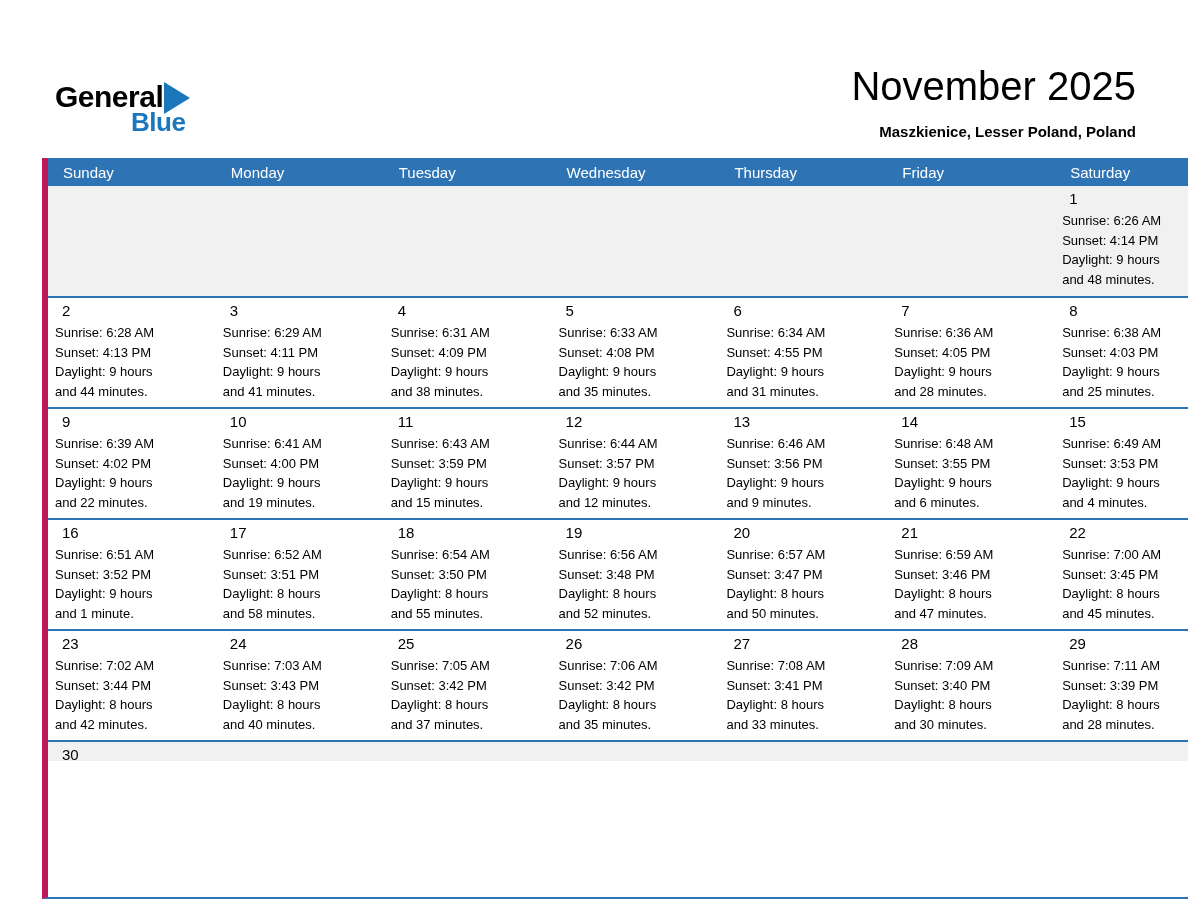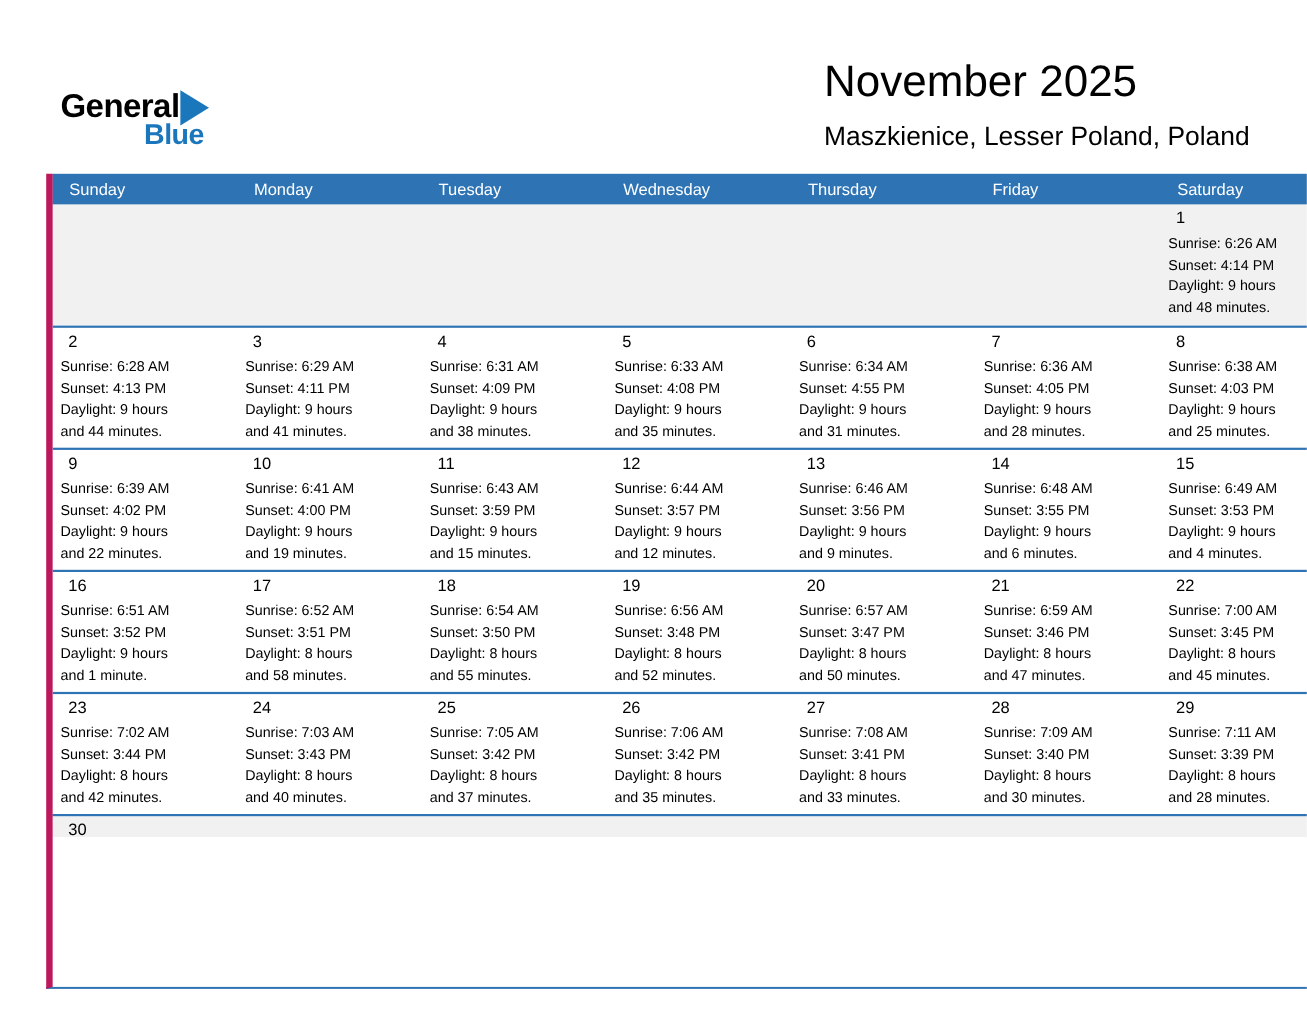--- a/index.html
+++ b/index.html
@@ -29,23 +29,23 @@
     margin-left: 1px;
     position: relative;
     top: 2px;
   }
   .logo-blue {
     font-size: 26px; font-weight: 700; color: #1B77BC; letter-spacing: -0.5px;
     margin-left: 76px; margin-top: -7px;
   }
 
   
-  .header-text { position: absolute; right: 52px; top: 52px; text-align: left; }
+  .header-text { position: absolute; right: 52px; top: 64px; text-align: right; }
   .title { font-size: 40px; font-weight: 400; color: #000; }
-  .subtitle { font-size: 24px; font-weight: 400; color: #000; margin-top: 14px; }
+  .subtitle { font-size: 15px; font-weight: 700; color: #000; margin-top: 14px; }
 
   
   .calendar {
     position: absolute;
     left: 42px; top: 158px;
     width: 1182px;
     border-left: 6px solid #be185d;
     border-right: 1px solid #2E74B5;
     border-bottom: 2px solid #2E74B5;
   }

